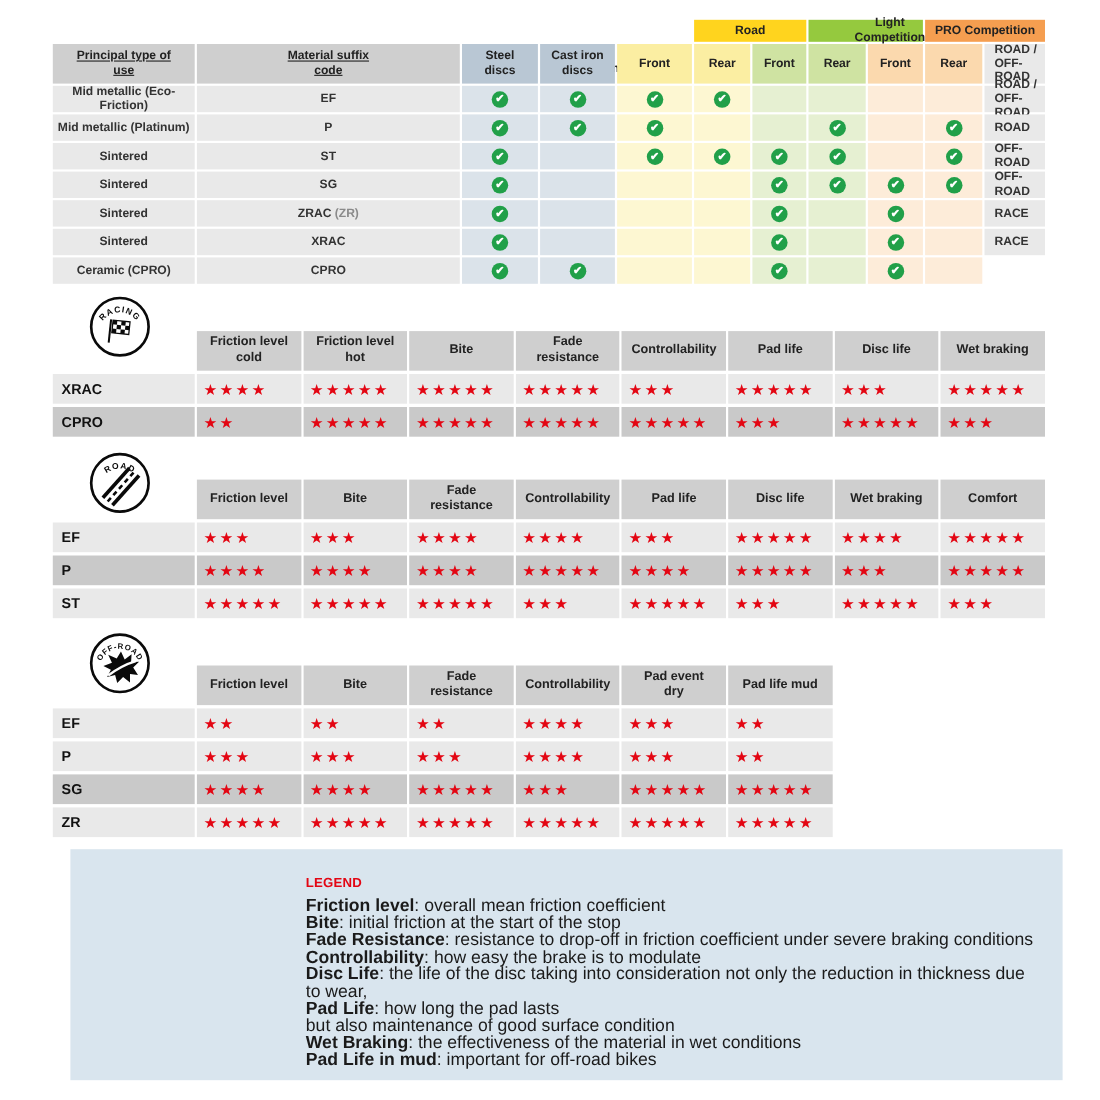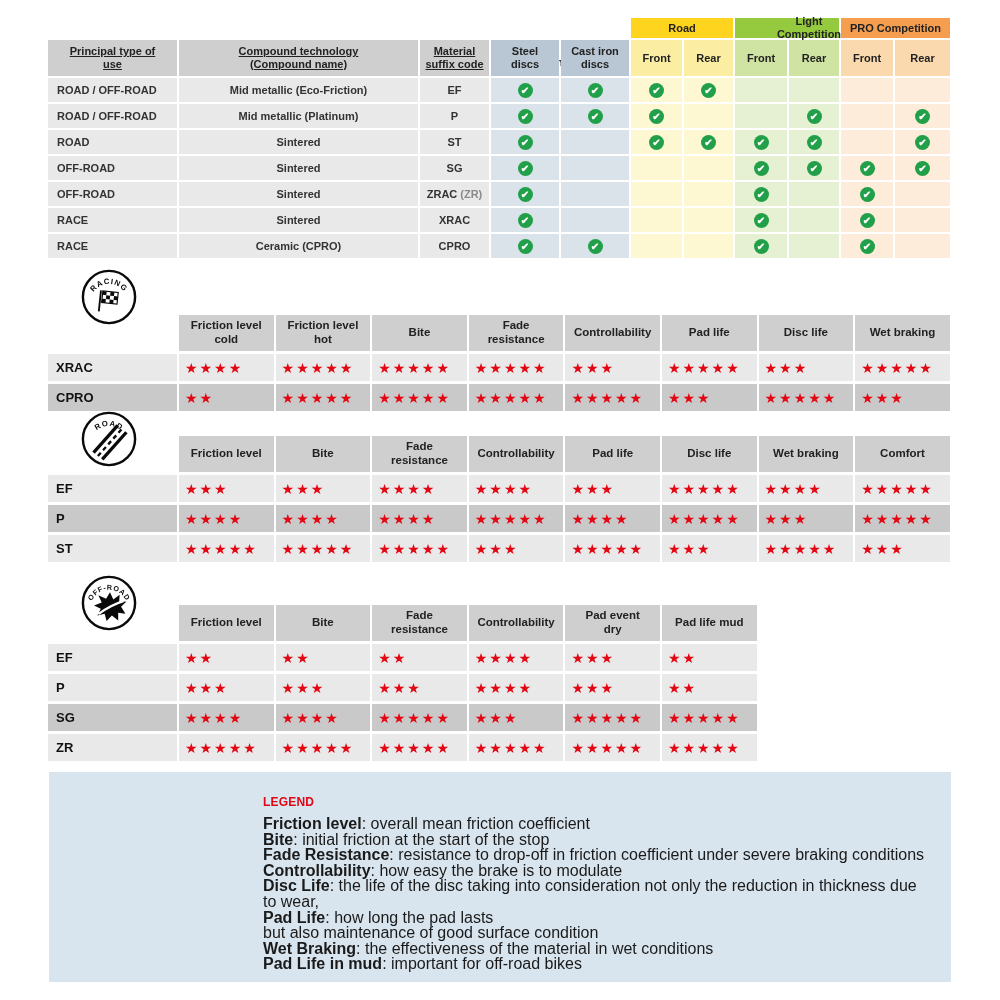--- a/index.html
+++ b/index.html
@@ -50,44 +50,41 @@
   .hspacer { background:transparent; }
   .shdr { background:var(--header-gray,#cdcdcd); justify-content:center; text-align:center;
     font-weight:bold; font-size:11.5px; color:#222; line-height:1.2; padding:0 10px; }
   .slabel { font-weight:bold; font-size:13px; color:#111; padding-left:8px; }
   .stars { color:var(--star-red,#e30613); font-size:14px; letter-spacing:2px; padding-left:6px;
     white-space:nowrap; }
   .light { background:var(--row-light,#e9e9e9); }
   .dark  { background:var(--row-dark,#c9c9c9); }
 
   
-  .legend { position:absolute; left:49px; top:772px; width:902px; height:210px;
+  .legend { position:absolute; left:64px; top:772px; width:902px; height:210px;
     background:var(--legend-bg,#d9e5ee); }
   .legend-inner { padding:23px 20px 0 214px; }
   .legend-title { color:var(--legend-title,#e30613); font-weight:bold; font-size:12px;
     margin-bottom:7px; letter-spacing:.2px; }
   .legend-line { font-size:16px; line-height:15.6px; color:#1a1a1a; }
   .legend-line b { font-weight:bold; }
 </style>
 </head>
 <body>
 
 <div class="page">
 
   <div class="compat" id="compat-grid">
       <div class="c spacer" style="grid-column: span 3;"></div>
       <div class="c g-disc" style="grid-column: span 2;">Disc Compatibility</div>
       <div class="c g-road" style="grid-column: span 2;">Road</div>
       <div class="c g-light" style="grid-column: span 2; padding-left: 44px;">Light Competition</div>
       <div class="c g-pro" style="grid-column: span 2;">PRO Competition</div>
       <div class="c hdr-gray">
         <span class="hin" style="max-width: 92px;">Principal type of use</span>
-      </div>
-      <div class="c hdr-gray">
-        <span class="hin" style="max-width: 172px;">Compound technology (Compound name)</span>
       </div>
       <div class="c hdr-gray">
         <span class="hin" style="max-width: 84px;">Material suffix code</span>
       </div>
       <div class="c s-disc">
         <span class="hin" style="max-width: 54px;">Steel discs</span>
       </div>
       <div class="c s-disc">
         <span class="hin" style="max-width: 54px;">Cast iron discs</span>
       </div>
@@ -261,21 +258,21 @@
           <rect x="22.5" y="24.5" width="4" height="4"></rect>
             <rect x="30.5" y="24.5" width="4" height="4"></rect>
           <rect x="26.5" y="28.5" width="4" height="4"></rect>
             <rect x="34.5" y="28.5" width="4" height="4"></rect>
           <rect x="22.5" y="32.5" width="4" height="4"></rect>
             <rect x="30.5" y="32.5" width="4" height="4"></rect>
         </g>
         <rect x="22.5" y="24.5" width="16" height="12" fill="none" stroke="#0a0a0a" stroke-width="1.2"></rect>
       </g>
     </svg>
-    <div class="star-grid" id="grid-racing" style="grid-template-columns: 129px repeat(8, 94.6px); grid-template-rows: 36px repeat(2, 27px); margin-top: 14px;">
+    <div class="star-grid" id="grid-racing" style="grid-template-columns: 129px repeat(8, 94.6px); grid-template-rows: 36px repeat(2, 27px);">
         <div class="sc hspacer"></div>
         <div class="sc shdr">Friction level cold</div>
         <div class="sc shdr">Friction level hot</div>
         <div class="sc shdr">Bite</div>
         <div class="sc shdr">Fade resistance</div>
         <div class="sc shdr">Controllability</div>
         <div class="sc shdr">Pad life</div>
         <div class="sc shdr">Disc life</div>
         <div class="sc shdr">Wet braking</div>
         <div class="sc slabel light">XRAC</div>

